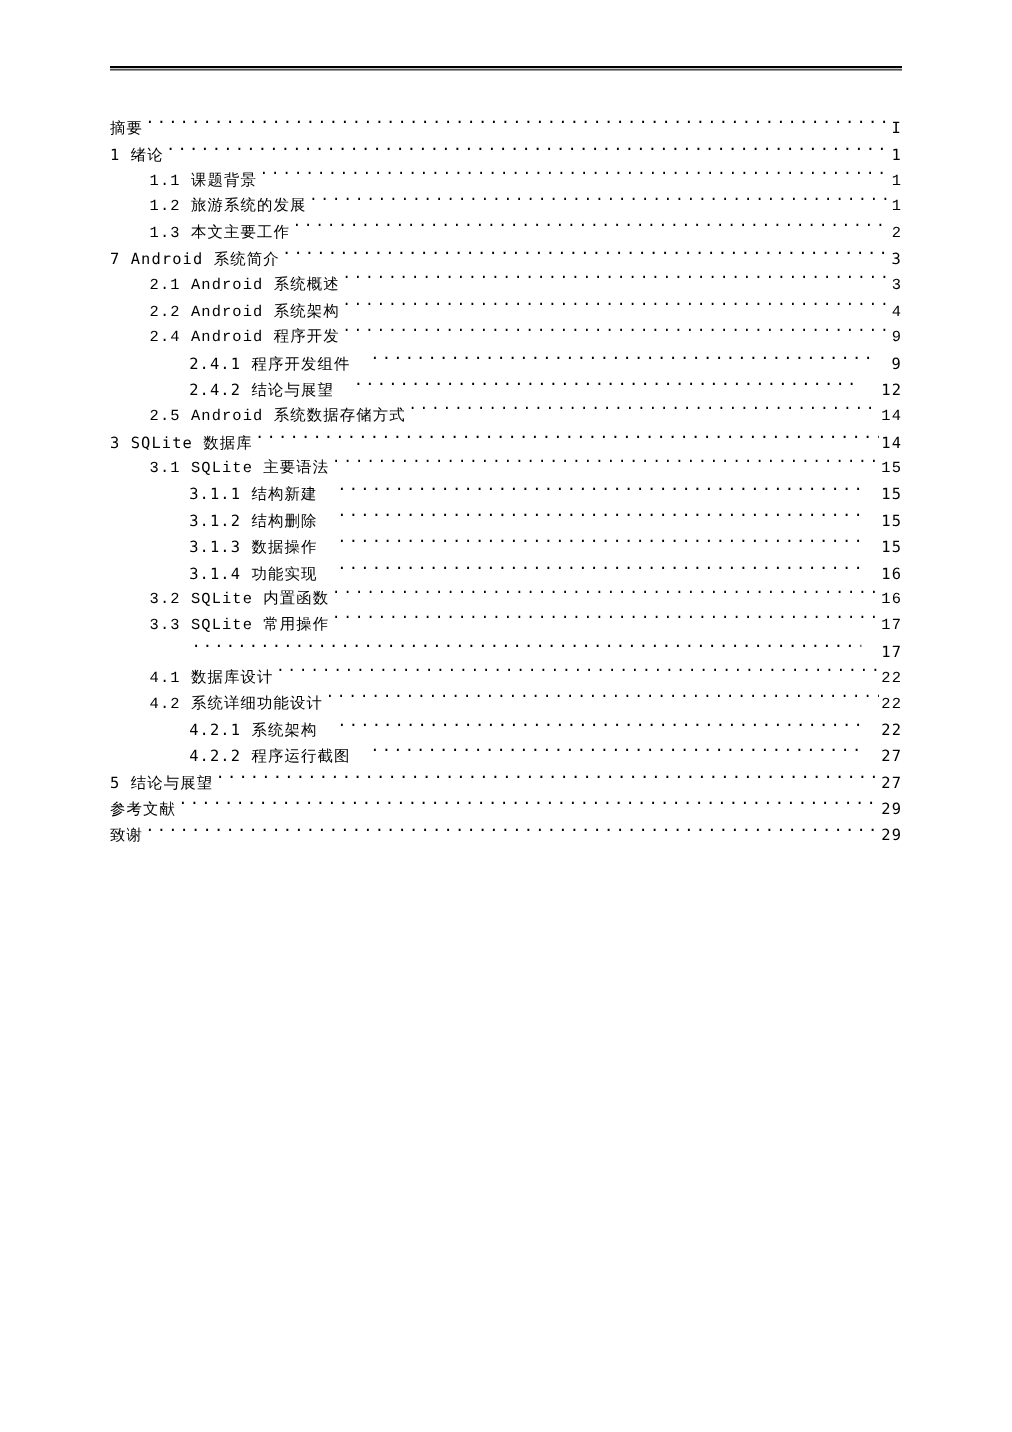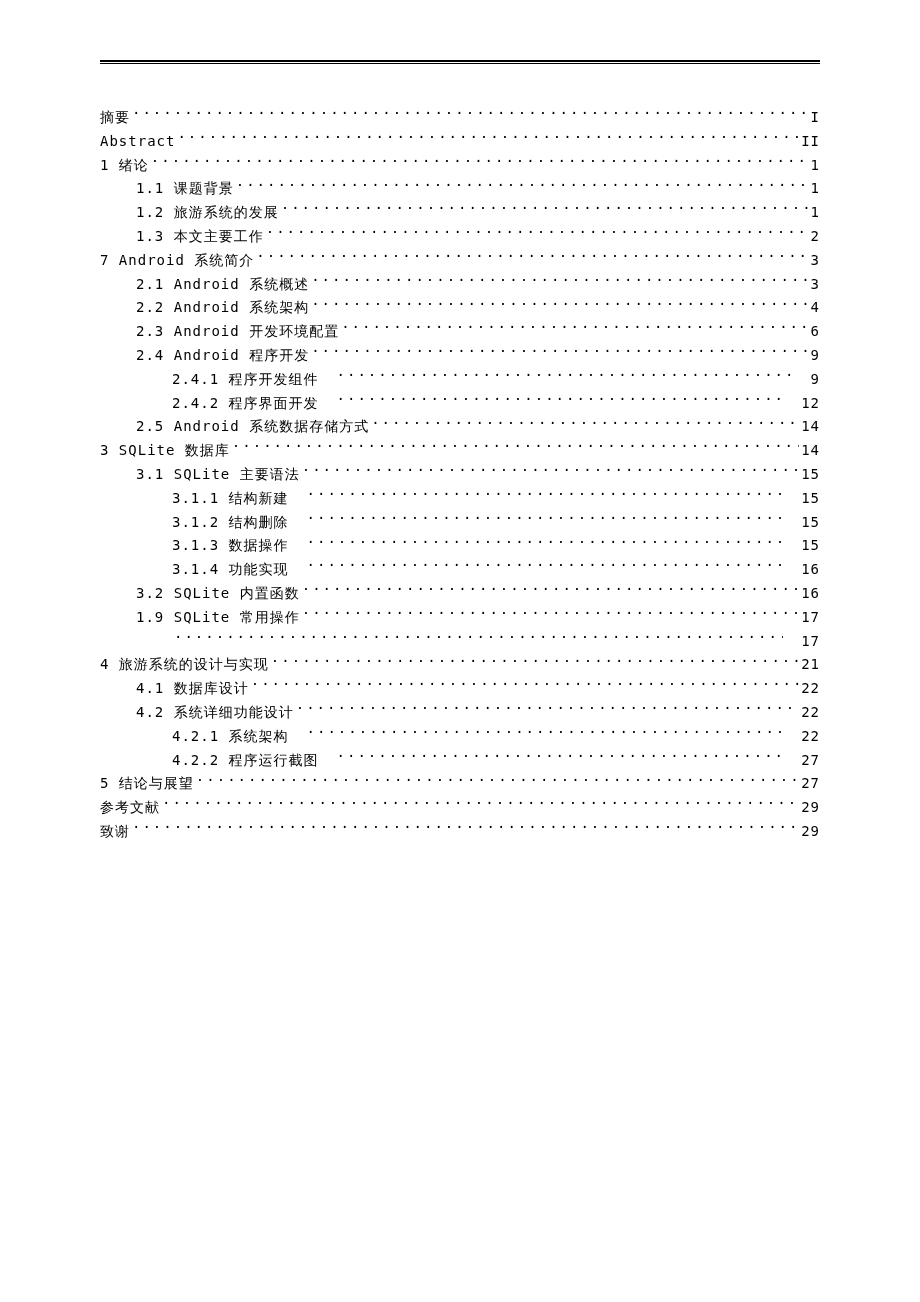--- a/index.html
+++ b/index.html
@@ -29,21 +29,21 @@
     margin-top: 13px;
   }
   .toc-entry {
     display: flex;
     align-items: baseline;
     white-space: nowrap;
     font-family: "SimSun", "宋体", monospace;
     letter-spacing: 1px;
   }
   .toc-entry.level-0 { padding-left: 0; }
-  .toc-entry.level-1 { padding-left: 36px; }
+  .toc-entry.level-1 { padding-left: 36px; font-family: Liberation Mono, monospace; }
   .toc-entry.level-2 { padding-left: 72px; gap: 16px; }
   .toc-title {
     flex: 0 0 auto;
   }
   .toc-leader {
     flex: 1 1 auto;
     overflow: hidden;
     position: relative;
     height: 1em;
     margin: 0 2px;
@@ -66,25 +66,20 @@
 
 <div class="page">
   <div class="header-rule"></div>
   <div class="toc" id="toc-container">
       <div class="toc-entry level-0">
         <span class="toc-title">摘要</span>
         <span class="toc-leader"></span>
         <span class="toc-page">I</span>
       </div>
       <div class="toc-entry level-0">
-        <span class="toc-title">Abstract</span>
-        <span class="toc-leader"></span>
-        <span class="toc-page">II</span>
-      </div>
-      <div class="toc-entry level-0">
         <span class="toc-title">1 绪论</span>
         <span class="toc-leader"></span>
         <span class="toc-page">1</span>
       </div>
       <div class="toc-entry level-1">
         <span class="toc-title">1.1 课题背景</span>
         <span class="toc-leader"></span>
         <span class="toc-page">1</span>
       </div>
       <div class="toc-entry level-1">
@@ -106,36 +101,31 @@
         <span class="toc-title">2.1 Android 系统概述</span>
         <span class="toc-leader"></span>
         <span class="toc-page">3</span>
       </div>
       <div class="toc-entry level-1">
         <span class="toc-title">2.2 Android 系统架构</span>
         <span class="toc-leader"></span>
         <span class="toc-page">4</span>
       </div>
       <div class="toc-entry level-1">
-        <span class="toc-title">2.3 Android 开发环境配置</span>
-        <span class="toc-leader"></span>
-        <span class="toc-page">6</span>
-      </div>
-      <div class="toc-entry level-1">
         <span class="toc-title">2.4 Android 程序开发</span>
         <span class="toc-leader"></span>
         <span class="toc-page">9</span>
       </div>
       <div class="toc-entry level-2">
         <span class="toc-title">2.4.1 程序开发组件</span>
         <span class="toc-leader"></span>
         <span class="toc-page">9</span>
       </div>
       <div class="toc-entry level-2">
-        <span class="toc-title">2.4.2 程序界面开发</span>
+        <span class="toc-title">2.4.2 结论与展望</span>
         <span class="toc-leader"></span>
         <span class="toc-page">12</span>
       </div>
       <div class="toc-entry level-1">
         <span class="toc-title">2.5 Android 系统数据存储方式</span>
         <span class="toc-leader"></span>
         <span class="toc-page">14</span>
       </div>
       <div class="toc-entry level-0">
         <span class="toc-title">3 SQLite 数据库</span>
@@ -166,32 +156,27 @@
         <span class="toc-title">3.1.4 功能实现</span>
         <span class="toc-leader"></span>
         <span class="toc-page">16</span>
       </div>
       <div class="toc-entry level-1">
         <span class="toc-title">3.2 SQLite 内置函数</span>
         <span class="toc-leader"></span>
         <span class="toc-page">16</span>
       </div>
       <div class="toc-entry level-1">
-        <span class="toc-title">1.9 SQLite 常用操作</span>
+        <span class="toc-title">3.3 SQLite 常用操作</span>
         <span class="toc-leader"></span>
         <span class="toc-page">17</span>
       </div>
       <div class="toc-entry level-2">
         <span class="toc-leader"></span>
         <span class="toc-page">17</span>
-      </div>
-      <div class="toc-entry level-0">
-        <span class="toc-title">4 旅游系统的设计与实现</span>
-        <span class="toc-leader"></span>
-        <span class="toc-page">21</span>
       </div>
       <div class="toc-entry level-1">
         <span class="toc-title">4.1 数据库设计</span>
         <span class="toc-leader"></span>
         <span class="toc-page">22</span>
       </div>
       <div class="toc-entry level-1">
         <span class="toc-title">4.2 系统详细功能设计</span>
         <span class="toc-leader"></span>
         <span class="toc-page">22</span>

